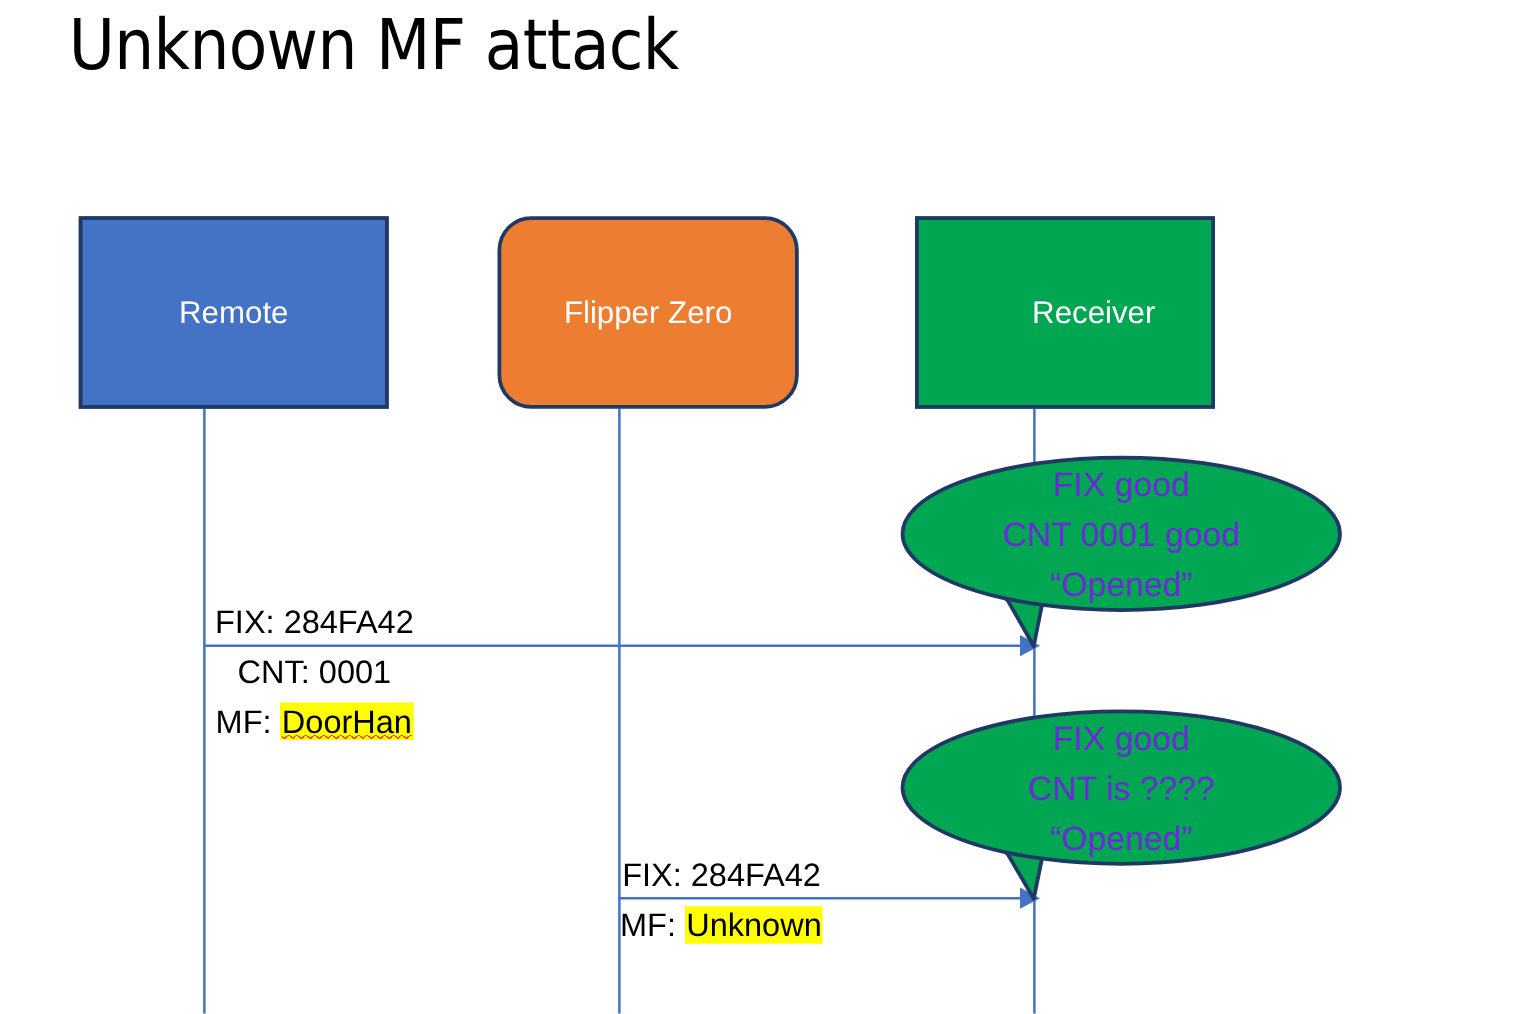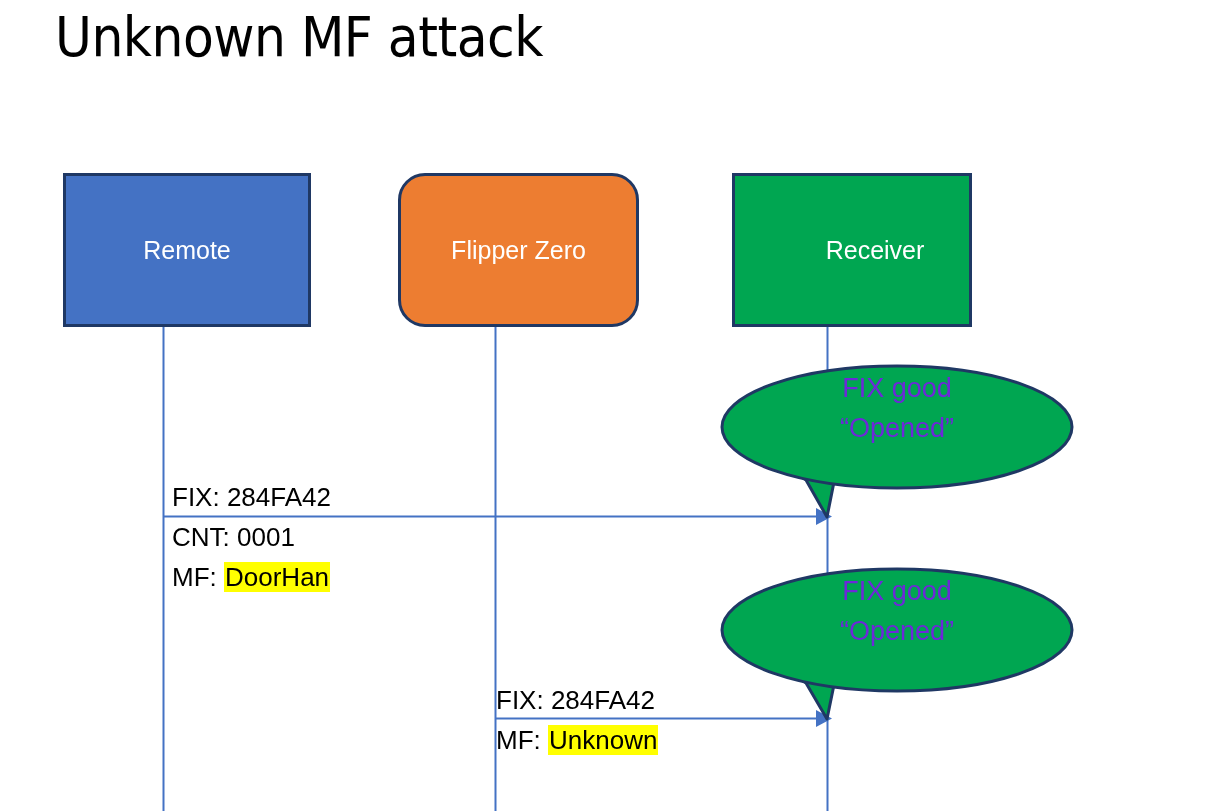--- a/index.html
+++ b/index.html
@@ -64,27 +64,28 @@
   .msg-block {
     position: absolute;
     font-size: 26px;
     line-height: 40px;
     color: #000000;
     white-space: nowrap;
   }
   #msg-1 { left: 172px; top: 477px; }
   #msg-2 { left: 496px; top: 680px; }
 
-  .msg-line { display: block; height: 40px; }
+  .msg-line { display: block; height: 40px; text-align: center; }
 
   .hl {
     background: #FFFF00;
     padding: 0 1px;
   }
   .squiggle {
+    text-decoration: underline;
     text-decoration-color: #E03030;
     text-decoration-style: wavy;
     text-decoration-thickness: 1px;
     text-underline-offset: 1px;
   }
 
   
   .bubble-text {
     position: absolute;
     text-align: center;
@@ -162,19 +163,21 @@
     <span>284FA42</span>
   </span>
   <span class="msg-line">
     <span>MF:</span>
     <span class="hl">Unknown</span>
   </span>
 </div>
 
 <div class="bubble-text" id="bubble-1-text">
   <span class="bubble-line">FIX good</span>
+  <span class="bubble-line">CNT 0001 good</span>
   <span class="bubble-line">“Opened”</span>
 </div>
 
 <div class="bubble-text" id="bubble-2-text">
   <span class="bubble-line">FIX good</span>
+  <span class="bubble-line">CNT is ????</span>
   <span class="bubble-line">“Opened”</span>
 </div>
 
 </body></html>

